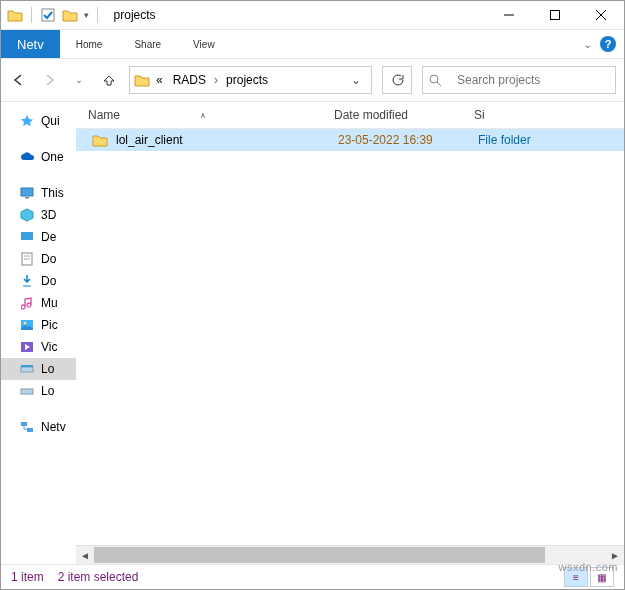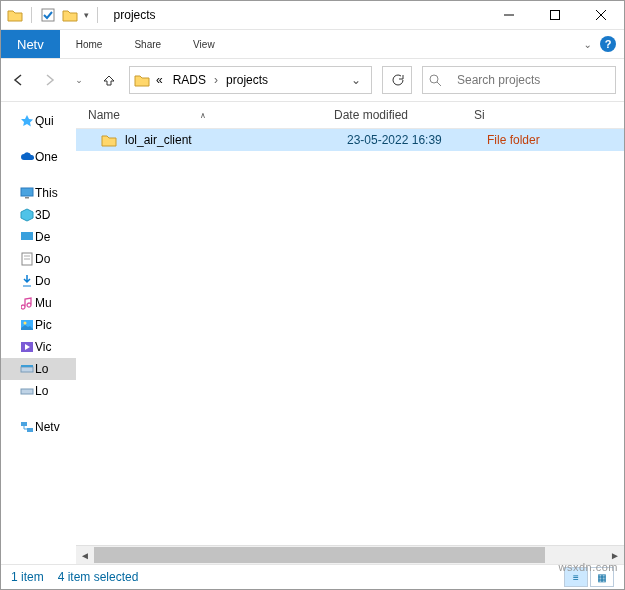--- a/index.html
+++ b/index.html
@@ -20,45 +20,45 @@
 .nav-btn{width:20px;height:20px;display:flex;align-items:center;justify-content:center;color:#888}
 .nav-btn.enabled{color:#333}
 .breadcrumb{flex:1;height:26px;border:1px solid #ccc;display:flex;align-items:center;padding:0 4px;gap:2px}
 .bc-seg{padding:0 4px}
 .bc-sep{color:#666;padding:0 2px}
 .bc-dd{margin-left:auto;padding:0 6px;color:#555}
 .refresh{width:28px;height:26px;border:1px solid #ccc;display:flex;align-items:center;justify-content:center}
 .search{width:180px;height:26px;border:1px solid #ccc;display:flex;align-items:center;padding:0 6px;color:#777;gap:15px}
 .body{flex:1;display:flex;overflow:hidden}
 .sidebar{width:75px;border-right:none;padding-top:8px;overflow:hidden}
-.nav-item{display:flex;align-items:center;padding:3px 6px 3px 18px;white-space:nowrap;overflow:hidden}
+.nav-item{display:flex;align-items:center;gap:6px;padding:3px 6px 3px 18px;white-space:nowrap;overflow:hidden}
 .nav-item.sel{background:#d8d8d8}
 .nav-item .ico{width:16px;height:16px;flex-shrink:0;display:flex;align-items:center;justify-content:center}
 .nav-group{margin-bottom:14px}
 .content{flex:1;display:flex;flex-direction:column;overflow:hidden}
 .cols{height:26px;display:flex;align-items:center;border-bottom:1px solid #e8e8e8;padding-left:12px}
 .col{color:#444;font-size:12px}
 .col.name{width:246px;display:flex;align-items:center;gap:80px}
 .col.date{width:140px}
 .col.type{width:110px}
 .col.size{flex:1}
 .sort-caret{color:#555;font-size:8px}
 .rows{flex:1;overflow:hidden}
-.row{height:22px;display:flex;align-items:center;padding-left:25px}
+.row{height:22px;display:flex;align-items:center;padding-left:16px}
 .row.sel{background:#cce8ff}
 .row .ico{width:18px;display:flex;align-items:center}
 .cell{font-size:12px}
 .cell.name{width:246px;display:flex;align-items:center;gap:6px}
-.cell.date{width:140px;color:#0c4a6e}
-.cell.type{width:110px;color:#c2410c}
+.cell.date{width:140px;color:#a16207}
+.cell.type{width:110px;color:#0369a1}
 .hscroll{height:18px;background:#f0f0f0;display:flex;align-items:center;border-top:1px solid #e0e0e0}
 .hscroll .arrow{width:18px;height:16px;display:flex;align-items:center;justify-content:center;color:#555;font-size:10px}
 .hscroll .track{flex:1;height:16px;background:#f0f0f0;position:relative}
 .hscroll .thumb{position:absolute;left:0;top:0;height:16px;width:88%;background:#c2c2c2}
-.status{height:24px;border-top:1px solid #e5e5e5;display:flex;align-items:center;padding:0 10px;font-size:12px;color:#0369a1;gap:14px}
+.status{height:24px;border-top:1px solid #e5e5e5;display:flex;align-items:center;padding:0 10px;font-size:12px;color:#701a75;gap:14px}
 .status .views{margin-left:auto;display:flex;gap:2px}
 .view-btn{width:22px;height:18px;border:1px solid #bcd;display:flex;align-items:center;justify-content:center;font-size:10px}
 .view-btn.active{background:#cce8ff}
 .watermark{position:absolute;right:6px;bottom:16px;font-size:11px;color:#999;letter-spacing:.5px;pointer-events:none}
 .folder-svg{width:16px;height:14px}
 svg{display:block}
 </style>
 </head>
 <body>
 
@@ -318,21 +318,21 @@
         <div class="track">
             <div class="thumb"></div>
           </div>
         <div class="arrow">►</div>
       </div>
     </div>
   </div>
 
   <div class="status">
     <span>1 item</span>
-    <span>4 item selected</span>
+    <span>2 item selected</span>
     <div class="views">
       <div class="view-btn active">≡</div>
       <div class="view-btn">▦</div>
     </div>
   </div>
 
   <div class="watermark">wsxdn.com</div>
 </div>
 
 </body></html>

